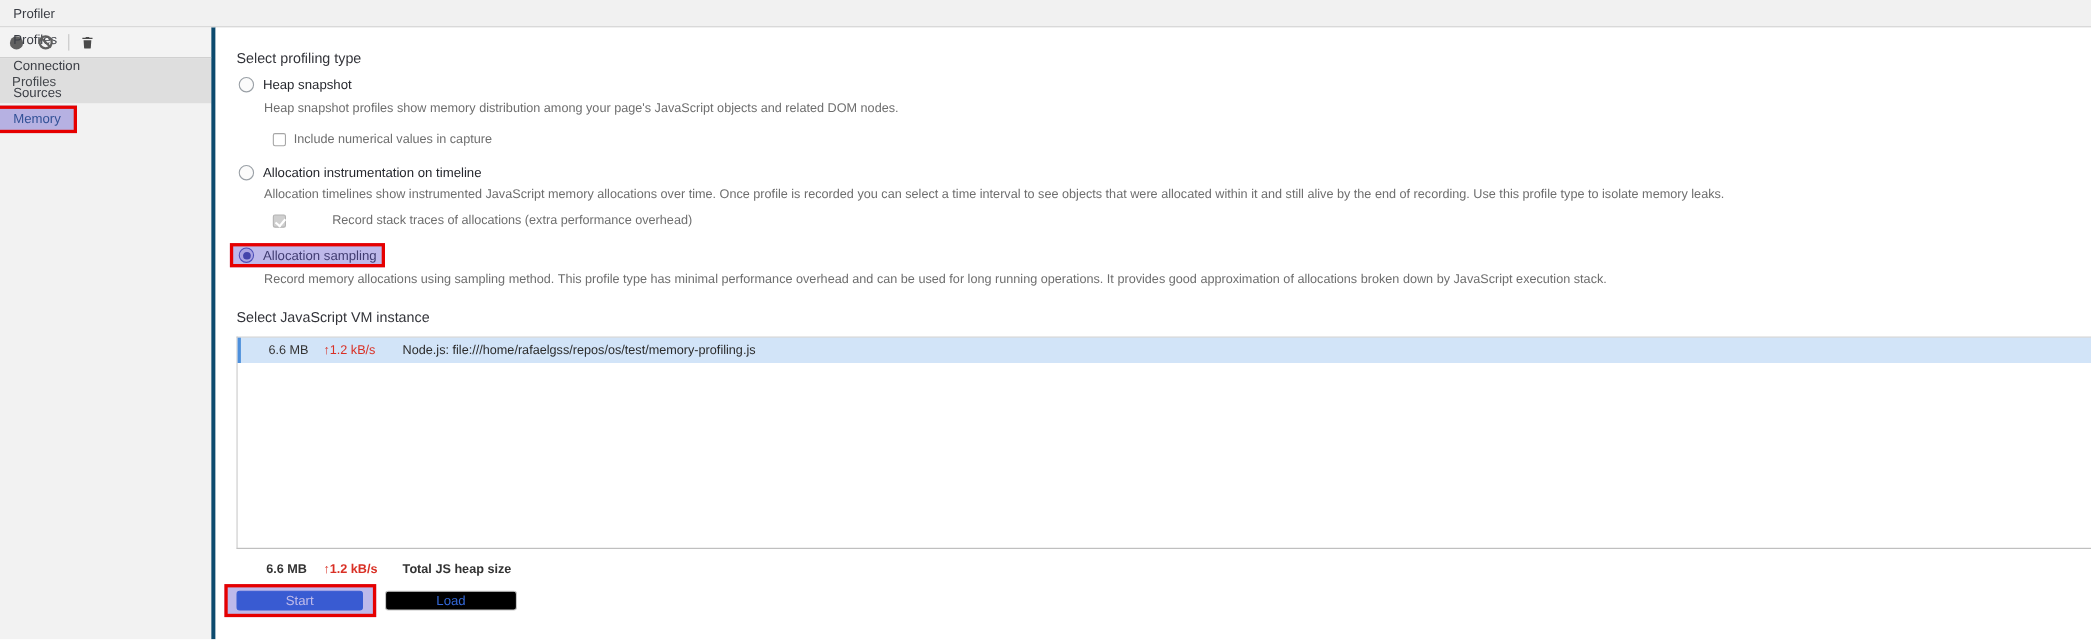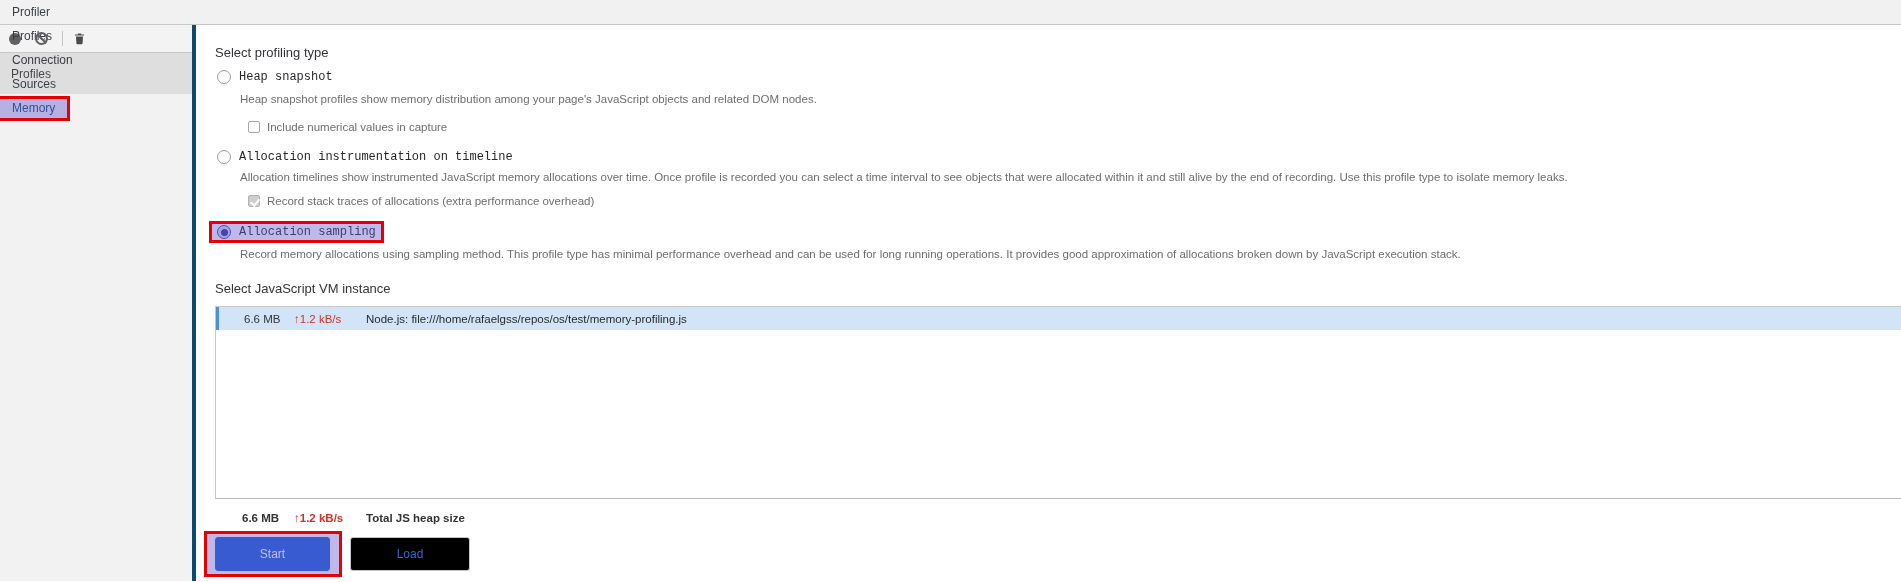--- a/index.html
+++ b/index.html
@@ -62,21 +62,21 @@
 
   
   .main { flex:1; background:#fff; padding-left:19px; position:relative; overflow:hidden; }
   h2.section {
     font-size:13px; font-weight:500; color:#33343a; margin:0; line-height:15px;
   }
   #heading-profiling { margin-top:20px; }
   #heading-vm { margin-top:20px; }
 
   .option-row { display:flex; align-items:center; }
-  .option-head { display:inline-flex; align-items:center; position:relative;font-family:Liberation Mono, monospace; }
+  .option-head { display:inline-flex; align-items:center; position:relative; }
   .option-head .anno { top:-4px; bottom:-4px; left:-6px; right:-8px; }
   .radio {
     width:14px; height:14px; border-radius:50%; border:1px solid #9aa0a6;
     background:#fbfbfb; flex:none; position:relative; cursor:pointer; margin-left:2px;
   }
   .radio.checked { border-color:#3d47a8; background:#dcdaf2; }
   .radio.checked::after {
     content:""; position:absolute; inset:2.5px; border-radius:50%; background:#2d3693;
   }
   .opt-label { font-size:12px; font-weight:500; color:#26282e; margin-left:8px; cursor:pointer; white-space:nowrap; }
@@ -93,21 +93,21 @@
     border:solid #fff; border-width:0 2px 2px 0; transform:rotate(40deg);
   }
   .check-label { color:#6e6e6e; font-size:11.5px; margin-left:7px; cursor:pointer; white-space:nowrap; }
 
   
   #opt-heap      { margin-top:10px; }
   #desc-heap     { margin-top:9px;  }
   #chk-numeric   { margin-top:15px; }
   #opt-timeline  { margin-top:17px; }
   #desc-timeline { margin-top:7px;  }
-  #chk-stack     { margin-top:11px; }
+  #chk-stack     { margin-top:11px;gap:35px; }
   #opt-sampling  { margin-top:18px; }
   #desc-sampling { margin-top:9px;  }
 
   
   .vm-table {
     margin-top:10px; height:193px; background:#fff;
     border-top:1px solid #c9c9c9; border-bottom:1px solid #b9b9b9; border-left:1px solid #c9c9c9;
   }
   .vm-row {
     height:23px; display:flex; align-items:center;
@@ -125,21 +125,21 @@
   .vm-summary .s-size { margin-left:27px; width:52px; }
   .vm-summary .s-rate { width:58px; color:#d93025; }
   .vm-summary .s-label { margin-left:14px; }
 
   
   .actions { display:flex; align-items:center; margin-top:13px; }
   .btn-wrap { position:relative; display:inline-block; }
   .btn-wrap .anno { top:-6px; bottom:-6px; left:-11px; right:-12px; }
   button {
     font-family:"Liberation Sans", sans-serif; font-size:12px; font-weight:500;
-    height:34px; border-radius:3px; cursor:pointer;
+    height:18px; border-radius:3px; cursor:pointer;
   }
   .btn-start {
     width:115px; background:#1a5ed6; border:1px solid #1a5ed6; color:#ffffff;
   }
   .btn-load {
     width:120px; margin-left:20px; background:#000000;
     border:1px solid #c6c6c6; color:#3367d6;
   }
 </style>
 </head>

